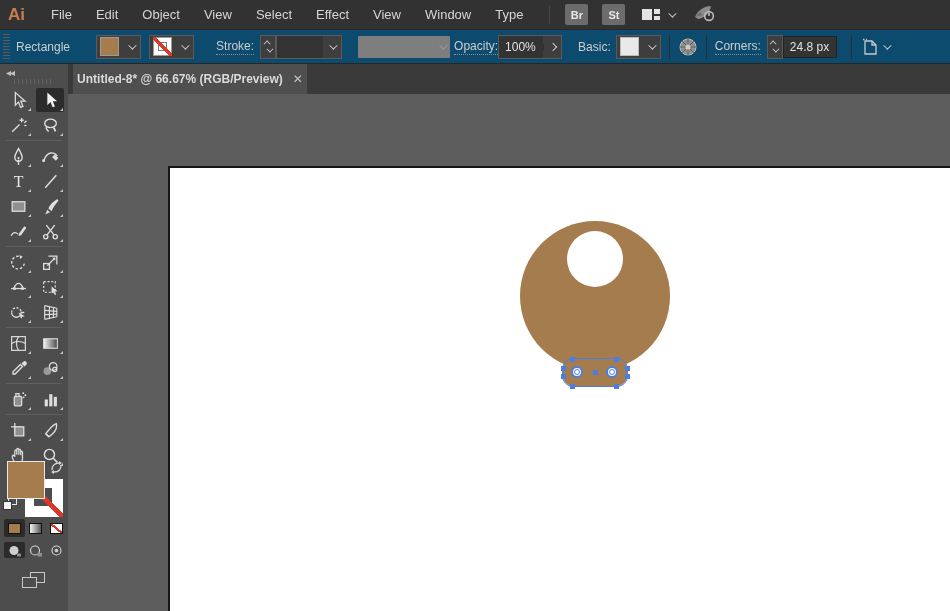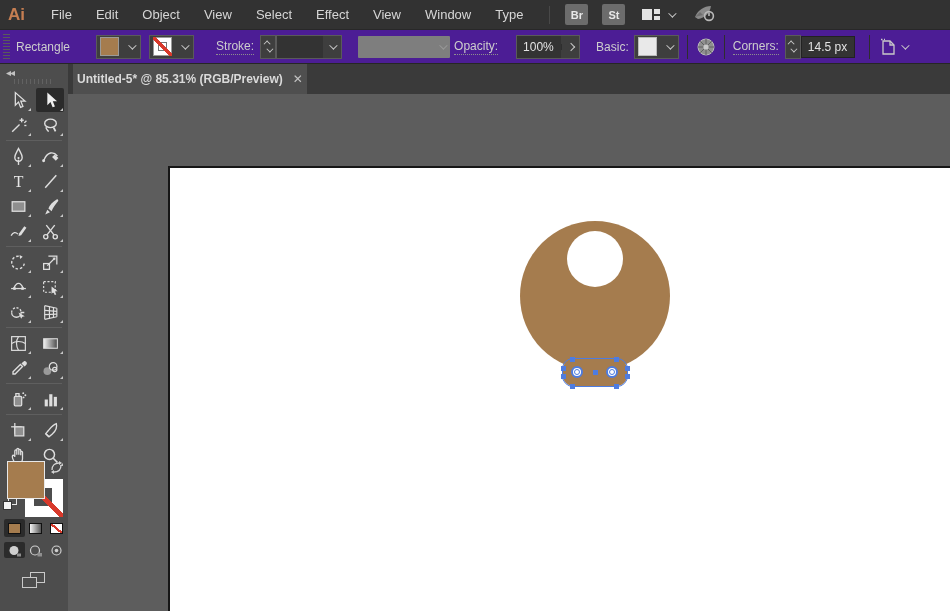--- a/index.html
+++ b/index.html
@@ -19,21 +19,21 @@
   .ws-big { width:10px; height:11px; background:#E3E3E3; }
   .ws-col { display:flex; flex-direction:column; gap:2px; }
   .ws-sm { width:6px; height:4.5px; background:#E3E3E3; }
   .chev { display:inline-block; width:6px; height:6px; border-right:1.6px solid #C9C9C9;
           border-bottom:1.6px solid #C9C9C9; transform:rotate(45deg) translateY(-2px); }
   .chev.up { transform:rotate(-135deg) translateY(-2px); }
   .chev.right { transform:rotate(-45deg); }
   .gpu { margin-left:18px; }
 
   
-  .optionsbar { position:absolute; left:0; top:30px; width:950px; height:34px; background:#4c1d95;
+  .optionsbar { position:absolute; left:0; top:30px; width:950px; height:34px; background:#0c4a6e;
                 display:flex; align-items:center; font-size:12px; color:#C9C9C9;
                 border-bottom:1px solid #262626; }
   .grip-v { width:7px; height:26px; margin-left:3px;
             background:repeating-linear-gradient(to bottom,#5a5a5a 0 1px,transparent 1px 3px); }
   .ob-label { color:#CDCDCD; white-space:nowrap; }
   .dotted-u { border-bottom:1px dotted #8E8E8E; padding-bottom:1px; cursor:default; }
   .combo { display:flex; align-items:center; border:1px solid #5A5A5A; height:24px; background:#3E3E3E; }
   .combo .chev-cell { width:18px; display:flex; justify-content:center; }
   .swatch { width:19px; height:19px; margin:0 3px; border:1px solid #9A9A9A; position:relative; background:#fff; }
   .none-diag { position:absolute; left:-1px; top:-1px; width:19px; height:19px;
@@ -188,21 +188,21 @@
           <span class="chev"></span>
         </span>
     </span>
 
     <span class="dd-disabled" style="margin-left:16px;">
       <span class="chev"></span>
     </span>
 
 
     <span class="ob-label dotted-u" style="margin-left:4px;">Opacity:</span>
-    <span class="combo" style="margin-left:18px;text-align:center;">
+    <span class="combo" style="margin-left:0;text-align:center;">
       <span class="dark-field" style="width:44px; border:none;">100%</span>
       <span class="chev-cell" style="border-left:1px solid #2E2E2E;">
         <span class="chev right"></span>
       </span>
     </span>
 
     <span class="ob-label" style="margin-left:16px;">Basic:</span>
     <span class="combo" style="margin-left:5px;">
       <span class="style-swatch"></span>
       <span class="chev-cell">
@@ -223,21 +223,21 @@
         <circle cx="10" cy="10" r="2.6" fill="#C9C9C9"></circle>
       </svg>
     </span>
     <span class="ob-sep"></span>
 
     <span class="ob-label dotted-u">Corners:</span>
     <span class="stepper" style="margin-left:6px;">
       <span class="chev up"></span>
       <span class="chev"></span>
     </span>
-    <span class="dark-field" style="width:54px;">14.5 px</span>
+    <span class="dark-field" style="width:54px;">24.8 px</span>
 
     <span class="ob-sep" style="margin-left:14px;"></span>
     <span style="display:flex; align-items:center; gap:3px;">
       <svg width="20" height="20" viewBox="0 0 20 20">
         <path d="M5 4 H12 L16 8 V17 H5 Z" fill="none" stroke="#C9C9C9" stroke-width="1.3"></path>
         <path d="M12 4 V8 H16" fill="none" stroke="#C9C9C9" stroke-width="1.3"></path>
         <line x1="3" y1="2.5" x2="7" y2="2.5" stroke="#C9C9C9" stroke-width="1.3" stroke-dasharray="1.5 1.5"></line>
       </svg>
       <span class="chev"></span>
     </span>
@@ -532,21 +532,21 @@
     </div>
 
     <span class="screen-mode">
       <span class="sm-back"></span>
       <span class="sm-front"></span>
     </span>
   </div>
 
   <div class="tabbar">
     <div class="doc-tab">
-      <span>Untitled-5* @ 85.31% (RGB/Preview)</span>
+      <span>Untitled-8* @ 66.67% (RGB/Preview)</span>
       <span class="tab-close">✕</span>
     </div>
   </div>
 
   <div class="canvas">
     <div class="artboard"></div>
 
     <div class="shape-circle" style="background-color: rgb(165, 124, 78);"></div>
     <div class="shape-hole"></div>
     <div class="shape-rrect" style="background-color: rgb(165, 124, 78);"></div>

